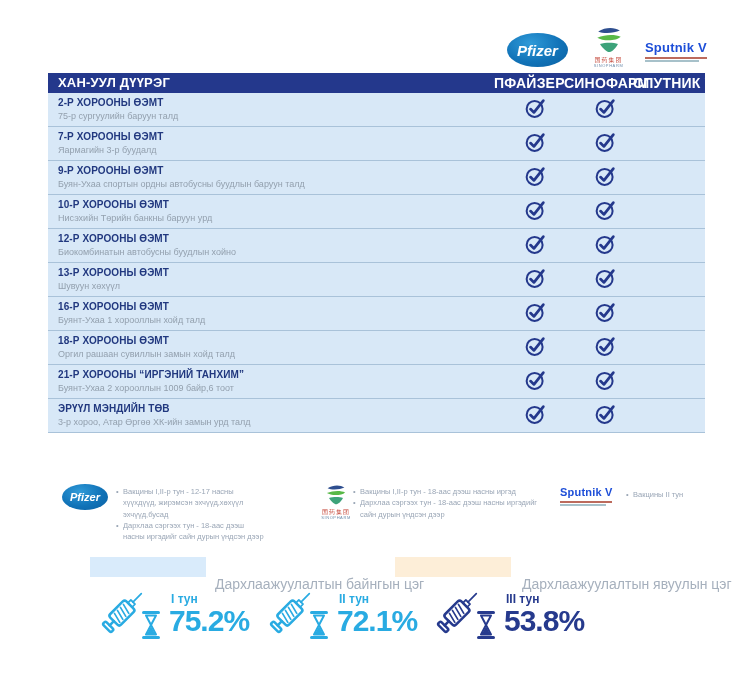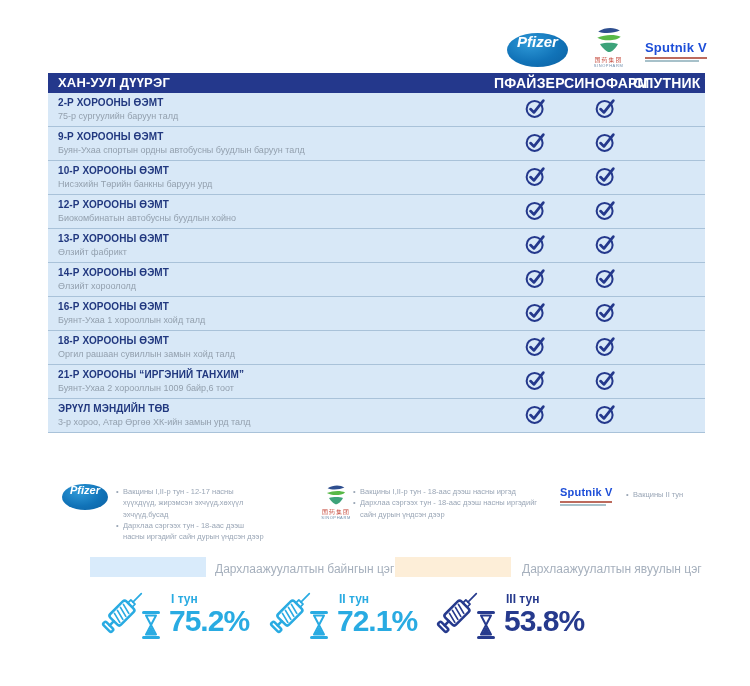--- a/index.html
+++ b/index.html
@@ -2,21 +2,21 @@
 <html><head>
 <meta charset="utf-8">
 <style>
   html,body { margin:0; padding:0; background:#ffffff; }
   .page {
     position:relative; width:750px; height:686px; background:#ffffff;
     font-family:"Liberation Sans", sans-serif; overflow:hidden;
   }
   
   .pfizer-oval {
-    position:absolute; display:flex; justify-content:center;
+    position:absolute; display:flex; align-items:center; justify-content:center;
     border-radius:50%; color:#fff; font-weight:bold; font-style:italic;
     background:radial-gradient(ellipse at 38% 30%, #2f9ad8 0%, #1173b8 55%, #0b5fa0 100%);
   }
   .pfizer-top { left:507px; top:33px; width:61px; height:34px; font-size:15px; }
   .sino-logo { position:absolute; text-align:center; line-height:1; }
   .sino-top { left:586px; top:26px; width:45px; }
   .sino-cn { color:#c03a2b; font-size:6px; letter-spacing:1px; margin-top:1px; white-space:nowrap; }
   .sino-en { color:#6d8cab; font-size:4px; letter-spacing:0.6px; margin-top:1px; }
   .sputnik-logo { position:absolute; line-height:1; }
   .sputnik-top { left:645px; top:41px; }
@@ -52,21 +52,21 @@
   .fn-sinopharm { left:352px; top:486px; width:188px; }
   .fn-sputnik { left:625px; top:489px; width:95px; }
   .sino-fn { left:318px; top:484px; width:36px; }
   .sputnik-fn { left:560px; top:487px; }
   .sputnik-fn .sputnik-name { font-size:11px; }
   .sputnik-fn .sputnik-bar1 { width:52px; }
   .sputnik-fn .sputnik-bar2 { width:46px; }
   
   .swatch { position:absolute; top:557px; width:116px; height:20px; }
   .swatch.s0 { left:90px; } .swatch.s1 { left:395px; }
-  .legend-label { position:absolute; top:562px; font-size:12px; color:#a6b0bd; white-space:nowrap; }
+  .legend-label { position:absolute; top:576px; font-size:14px; color:#a6b0bd; white-space:nowrap; }
   .legend-label.l0 { left:215px; } .legend-label.l1 { left:522px; }
   
   .dose { position:absolute; top:583px; width:170px; height:78px; }
   .dose.d0 { left:95px; } .dose.d1 { left:263px; } .dose.d2 { left:430px; }
   .syringe { position:absolute; left:2px; top:1px; width:54px; height:54px; }
   .hourglass { position:absolute; left:47px; top:28px; width:18px; height:28px; }
   .dose-label { position:absolute; left:76px; top:9px; font-size:12px; font-weight:bold; white-space:nowrap; }
   .dose-value { position:absolute; left:74px; top:21px; font-size:30px; font-weight:bold; letter-spacing:-1px; white-space:nowrap; }
 </style>
 </head>
@@ -109,20 +109,33 @@
             <circle cx="11.5" cy="13" r="8.7" stroke="#24388c" stroke-width="2.2"></circle>
             <path d="M7 13.2 L10.8 16.8 L21 4" stroke="#24388c" stroke-width="3" stroke-linecap="round" stroke-linejoin="round"></path>
           </svg></span>
       <span class="cell c1"><svg width="24" height="22" viewBox="0 0 26 24" fill="none">
             <circle cx="11.5" cy="13" r="8.7" stroke="#24388c" stroke-width="2.2"></circle>
             <path d="M7 13.2 L10.8 16.8 L21 4" stroke="#24388c" stroke-width="3" stroke-linecap="round" stroke-linejoin="round"></path>
           </svg></span>
       <span class="cell c2"><span class="dash"></span></span>
     </div>
 
+    <div class="row">
+      <span class="row-title">7-Р ХОРООНЫ ӨЭМТ</span>
+      <span class="row-sub">Яармагийн 3-р буудалд</span>
+      <span class="cell c0"><svg width="24" height="22" viewBox="0 0 26 24" fill="none">
+            <circle cx="11.5" cy="13" r="8.7" stroke="#24388c" stroke-width="2.2"></circle>
+            <path d="M7 13.2 L10.8 16.8 L21 4" stroke="#24388c" stroke-width="3" stroke-linecap="round" stroke-linejoin="round"></path>
+          </svg></span>
+      <span class="cell c1"><svg width="24" height="22" viewBox="0 0 26 24" fill="none">
+            <circle cx="11.5" cy="13" r="8.7" stroke="#24388c" stroke-width="2.2"></circle>
+            <path d="M7 13.2 L10.8 16.8 L21 4" stroke="#24388c" stroke-width="3" stroke-linecap="round" stroke-linejoin="round"></path>
+          </svg></span>
+      <span class="cell c2"><span class="dash"></span></span>
+    </div>
 
     <div class="row">
       <span class="row-title">9-Р ХОРООНЫ ӨЭМТ</span>
       <span class="row-sub">Буян-Ухаа спортын ордны автобусны буудлын баруун талд</span>
       <span class="cell c0"><svg width="24" height="22" viewBox="0 0 26 24" fill="none">
             <circle cx="11.5" cy="13" r="8.7" stroke="#24388c" stroke-width="2.2"></circle>
             <path d="M7 13.2 L10.8 16.8 L21 4" stroke="#24388c" stroke-width="3" stroke-linecap="round" stroke-linejoin="round"></path>
           </svg></span>
       <span class="cell c1"><svg width="24" height="22" viewBox="0 0 26 24" fill="none">
             <circle cx="11.5" cy="13" r="8.7" stroke="#24388c" stroke-width="2.2"></circle>
@@ -154,45 +167,32 @@
           </svg></span>
       <span class="cell c1"><svg width="24" height="22" viewBox="0 0 26 24" fill="none">
             <circle cx="11.5" cy="13" r="8.7" stroke="#24388c" stroke-width="2.2"></circle>
             <path d="M7 13.2 L10.8 16.8 L21 4" stroke="#24388c" stroke-width="3" stroke-linecap="round" stroke-linejoin="round"></path>
           </svg></span>
       <span class="cell c2"><span class="dash"></span></span>
     </div>
 
     <div class="row">
       <span class="row-title">13-Р ХОРООНЫ ӨЭМТ</span>
-      <span class="row-sub">Өлзийт фабрикт</span>
-      <span class="cell c0"><svg width="24" height="22" viewBox="0 0 26 24" fill="none">
-            <circle cx="11.5" cy="13" r="8.7" stroke="#24388c" stroke-width="2.2"></circle>
-            <path d="M7 13.2 L10.8 16.8 L21 4" stroke="#24388c" stroke-width="3" stroke-linecap="round" stroke-linejoin="round"></path>
-          </svg></span>
-      <span class="cell c1"><svg width="24" height="22" viewBox="0 0 26 24" fill="none">
-            <circle cx="11.5" cy="13" r="8.7" stroke="#24388c" stroke-width="2.2"></circle>
-            <path d="M7 13.2 L10.8 16.8 L21 4" stroke="#24388c" stroke-width="3" stroke-linecap="round" stroke-linejoin="round"></path>
-          </svg></span>
-      <span class="cell c2"><span class="dash"></span></span>
-    </div>
-
-    <div class="row">
-      <span class="row-title">14-Р ХОРООНЫ ӨЭМТ</span>
-      <span class="row-sub">Өлзийт хороололд</span>
-      <span class="cell c0"><svg width="24" height="22" viewBox="0 0 26 24" fill="none">
-            <circle cx="11.5" cy="13" r="8.7" stroke="#24388c" stroke-width="2.2"></circle>
-            <path d="M7 13.2 L10.8 16.8 L21 4" stroke="#24388c" stroke-width="3" stroke-linecap="round" stroke-linejoin="round"></path>
-          </svg></span>
-      <span class="cell c1"><svg width="24" height="22" viewBox="0 0 26 24" fill="none">
-            <circle cx="11.5" cy="13" r="8.7" stroke="#24388c" stroke-width="2.2"></circle>
-            <path d="M7 13.2 L10.8 16.8 L21 4" stroke="#24388c" stroke-width="3" stroke-linecap="round" stroke-linejoin="round"></path>
-          </svg></span>
-      <span class="cell c2"><span class="dash"></span></span>
-    </div>
+      <span class="row-sub">Шувуун хөхүүл</span>
+      <span class="cell c0"><svg width="24" height="22" viewBox="0 0 26 24" fill="none">
+            <circle cx="11.5" cy="13" r="8.7" stroke="#24388c" stroke-width="2.2"></circle>
+            <path d="M7 13.2 L10.8 16.8 L21 4" stroke="#24388c" stroke-width="3" stroke-linecap="round" stroke-linejoin="round"></path>
+          </svg></span>
+      <span class="cell c1"><svg width="24" height="22" viewBox="0 0 26 24" fill="none">
+            <circle cx="11.5" cy="13" r="8.7" stroke="#24388c" stroke-width="2.2"></circle>
+            <path d="M7 13.2 L10.8 16.8 L21 4" stroke="#24388c" stroke-width="3" stroke-linecap="round" stroke-linejoin="round"></path>
+          </svg></span>
+      <span class="cell c2"><span class="dash"></span></span>
+    </div>
+
 
     <div class="row">
       <span class="row-title">16-Р ХОРООНЫ ӨЭМТ</span>
       <span class="row-sub">Буянт-Ухаа 1 хорооллын хойд талд</span>
       <span class="cell c0"><svg width="24" height="22" viewBox="0 0 26 24" fill="none">
             <circle cx="11.5" cy="13" r="8.7" stroke="#24388c" stroke-width="2.2"></circle>
             <path d="M7 13.2 L10.8 16.8 L21 4" stroke="#24388c" stroke-width="3" stroke-linecap="round" stroke-linejoin="round"></path>
           </svg></span>
       <span class="cell c1"><svg width="24" height="22" viewBox="0 0 26 24" fill="none">
             <circle cx="11.5" cy="13" r="8.7" stroke="#24388c" stroke-width="2.2"></circle>

